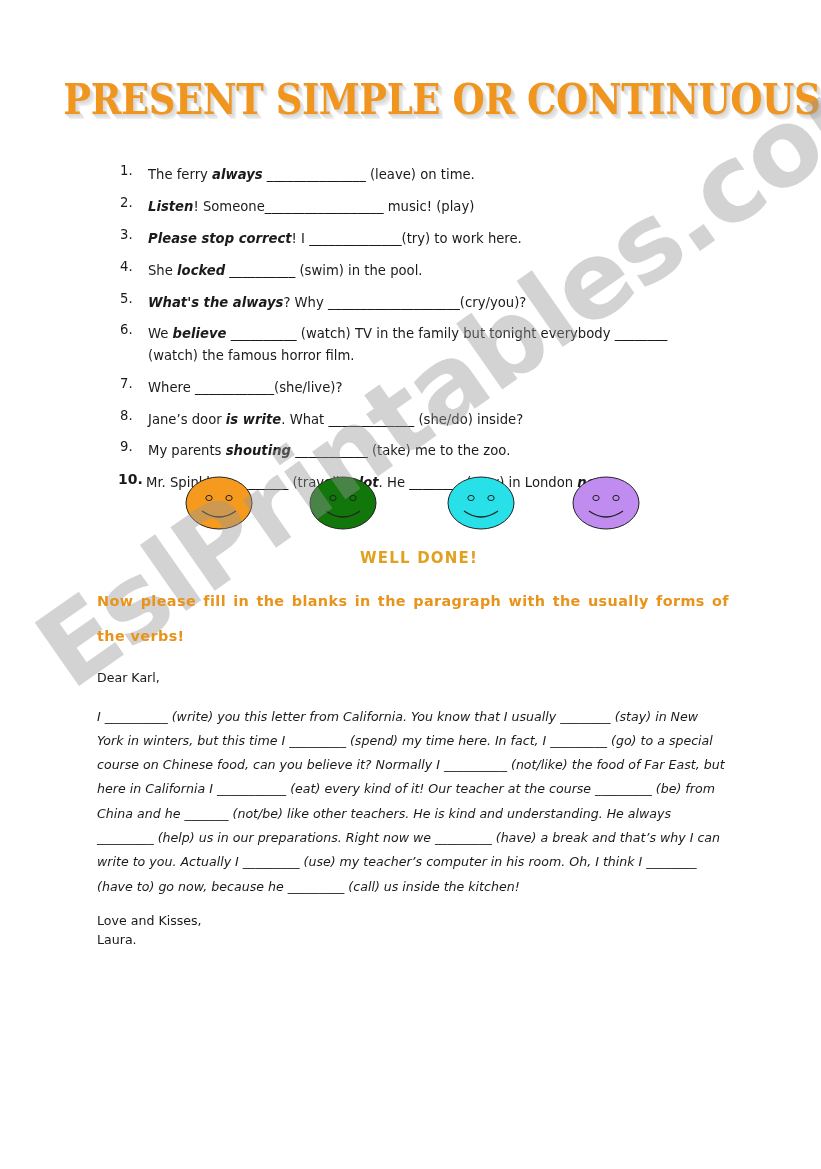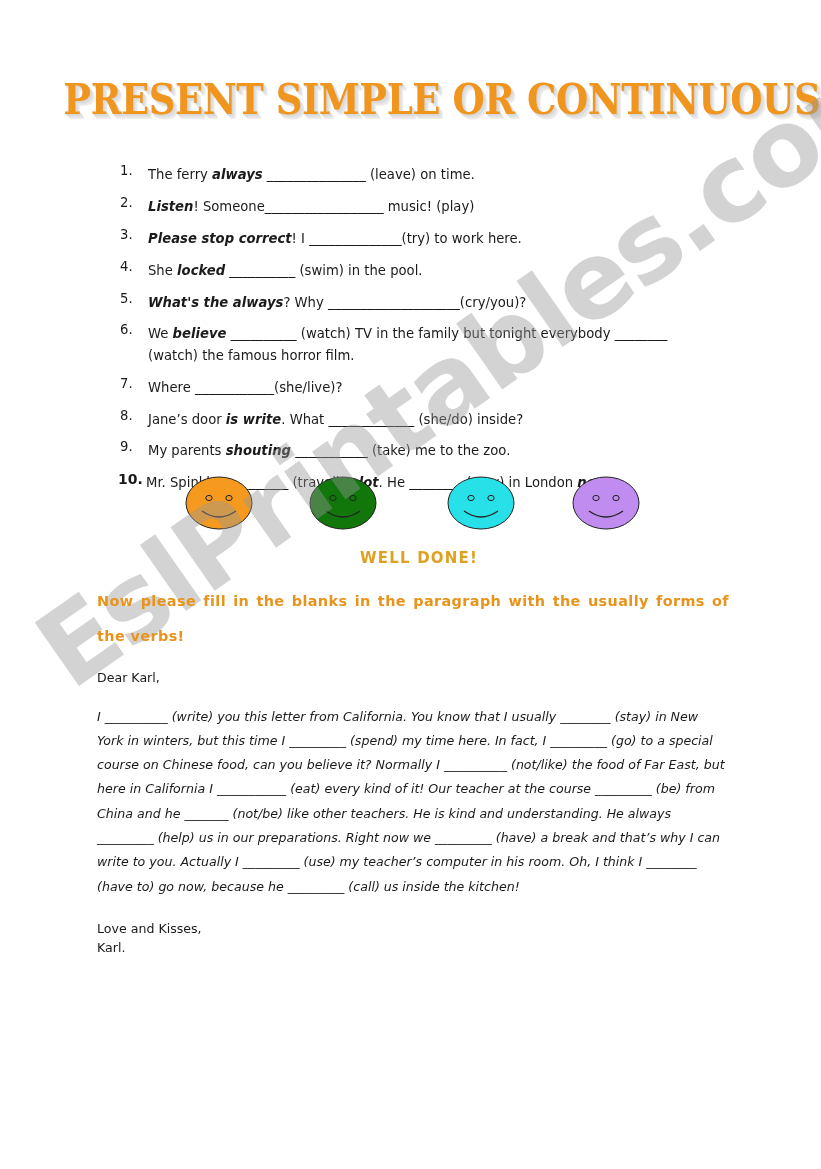--- a/index.html
+++ b/index.html
@@ -163,21 +163,21 @@
     font-size: 12.6px;
     color: #1a1a1a;
   }
   .letter-greeting { line-height: 1.0; margin-bottom: 20px; }
   .letter-body {
     line-height: 1.93;
     text-align: left;
     font-style: italic;
   }
   .letter-close {
-    margin-top: 20px;
+    margin-top: 12px;
     line-height: 1.55;
   }
   .letter-close div { white-space: nowrap; }
 </style>
 </head>
 <body>
 
 <div class="page">
 
   <div class="watermark">
@@ -260,17 +260,17 @@
 
   <div class="welldone">WELL DONE!</div>
 
   <div class="instruction">Now please fill in the blanks in the paragraph with the usually forms of the verbs!</div>
 
   <div class="letter">
     <div class="letter-greeting">Dear Karl,</div>
     <div class="letter-body">I __________ (write) you this letter from California. You know that I usually ________ (stay) in New York in winters, but this time I _________ (spend) my time here. In fact, I _________ (go) to a special course on Chinese food, can you believe it? Normally I __________ (not/like) the food of Far East, but here in California I ___________ (eat) every kind of it! Our teacher at the course _________ (be) from China and he _______ (not/be) like other teachers. He is kind and understanding. He always _________ (help) us in our preparations. Right now we _________ (have) a break and that’s why I can write to you. Actually I _________ (use) my teacher’s computer in his room. Oh, I think I ________ (have to) go now, because he _________ (call) us inside the kitchen!</div>
     <div class="letter-close">
       <div>Love and Kisses,</div>
-      <div>Karl.</div>
+      <div>Laura.</div>
     </div>
   </div>
 
 </div>
 
 </body></html>

